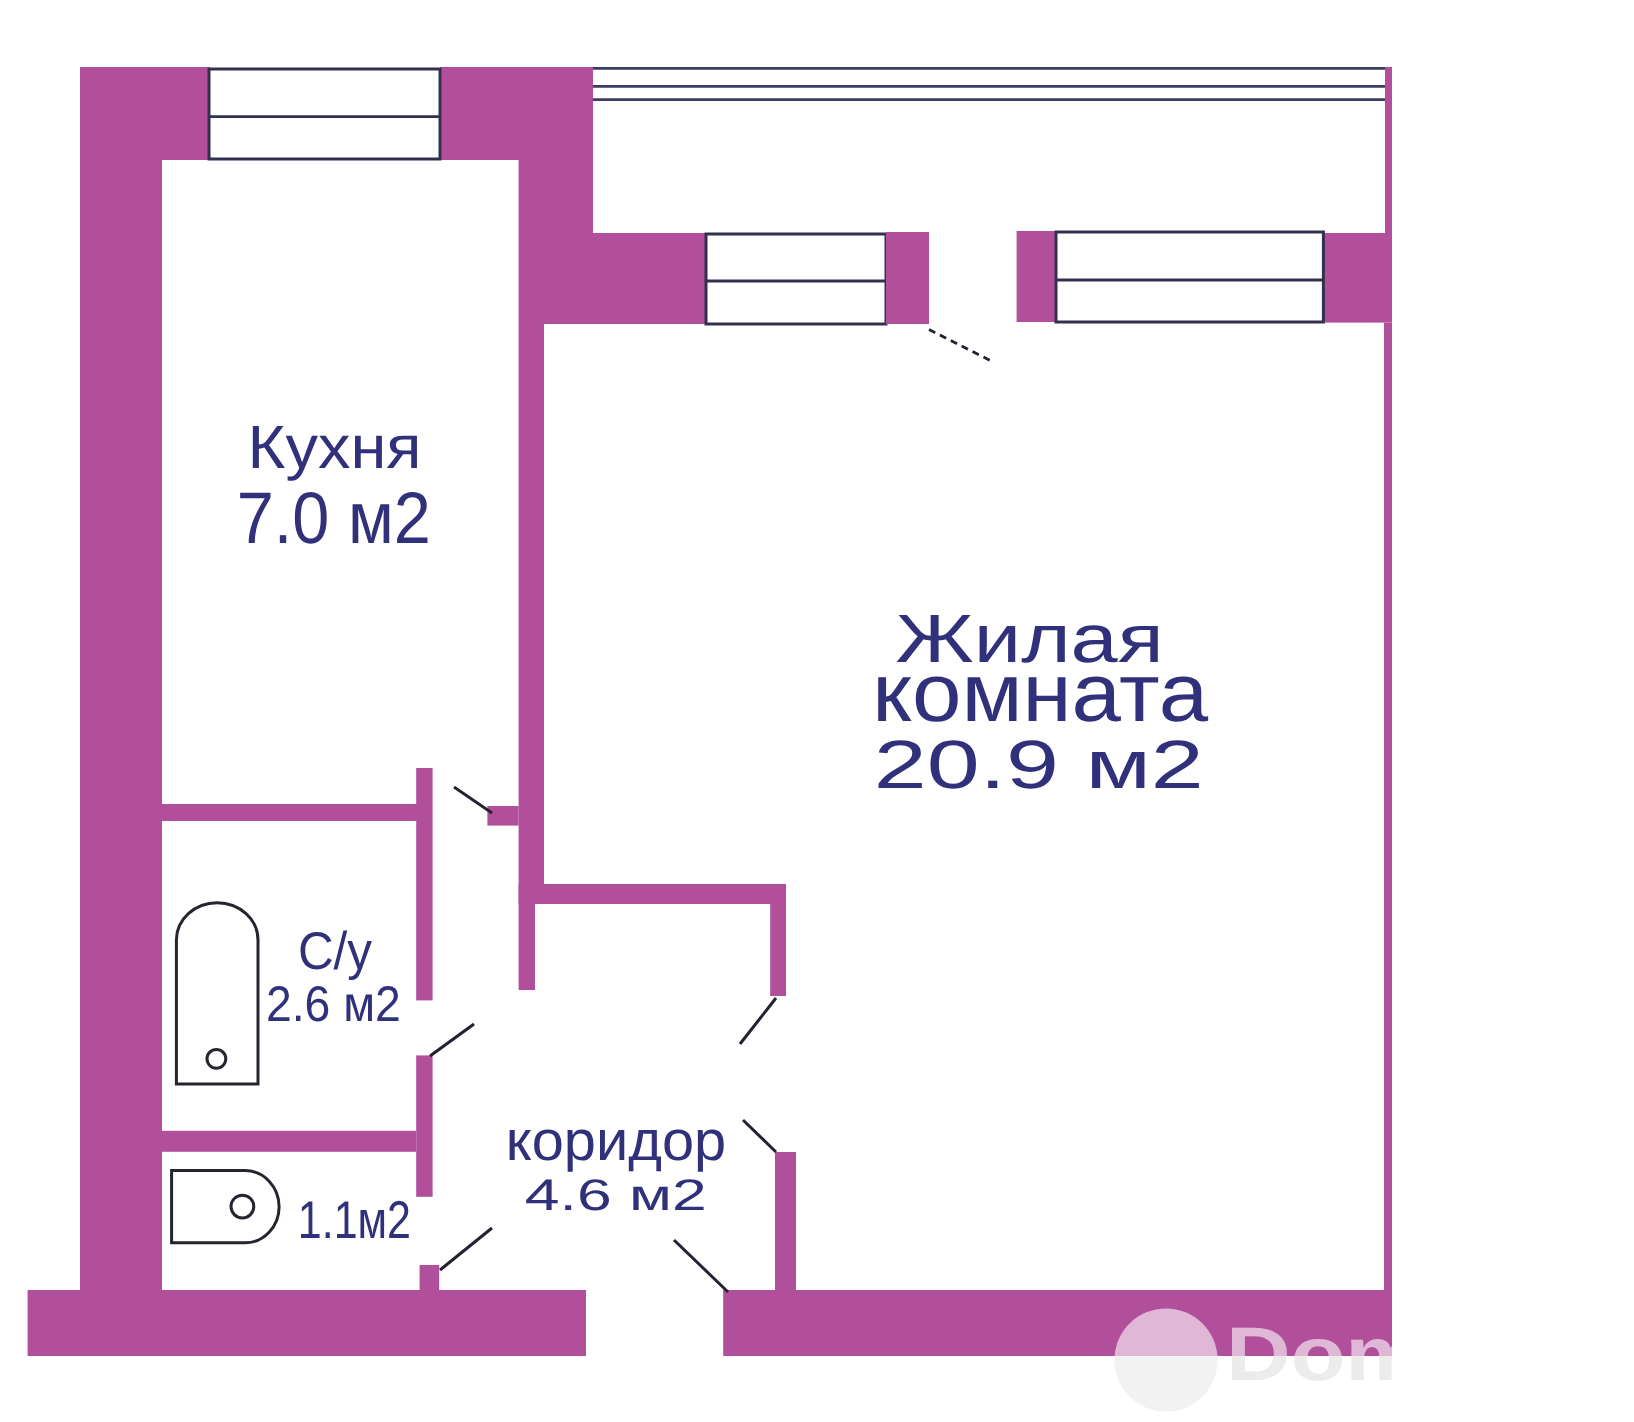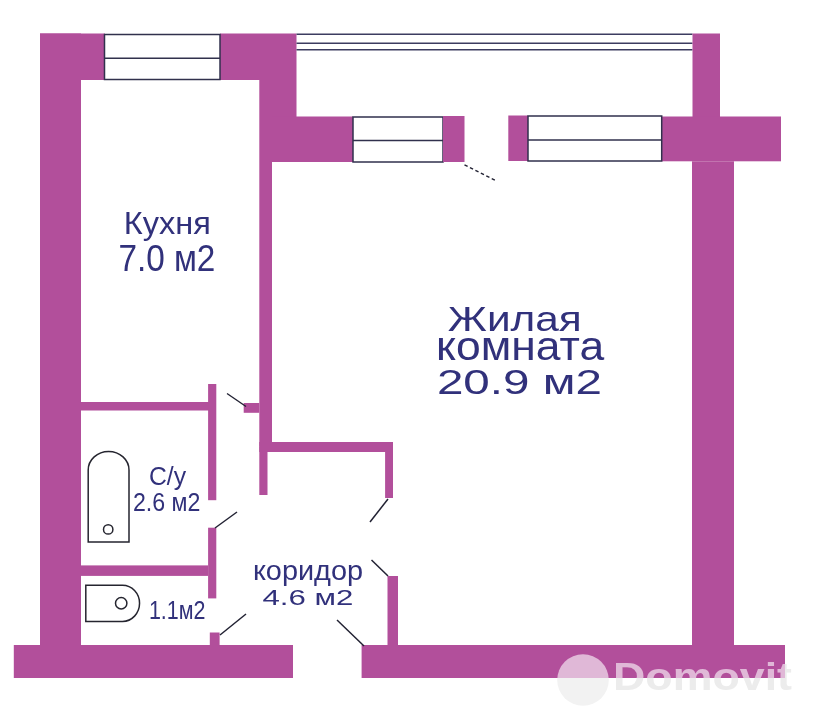--- a/index.html
+++ b/index.html
@@ -1,16 +1,16 @@
 <!DOCTYPE html>
 <html><head>
 <meta charset="utf-8">
 <style>
 html,body{margin:0;padding:0;background:#ffffff;}
-#plan{position:relative;width:817px;height:711px;background:#ffffff;overflow:hidden;
+#plan{position:relative;width:696px;height:711px;background:#ffffff;overflow:hidden;
 font-family:"Liberation Sans", sans-serif;text-align:right;}
 svg{position:absolute;left:0;top:0;}
 .t{fill:#31317b;font-family:"Liberation Sans", sans-serif;}
 </style>
 </head>
 <body>
 
 <div id="plan">
 <svg width="817" height="711" viewBox="0 0 817 711">
 

